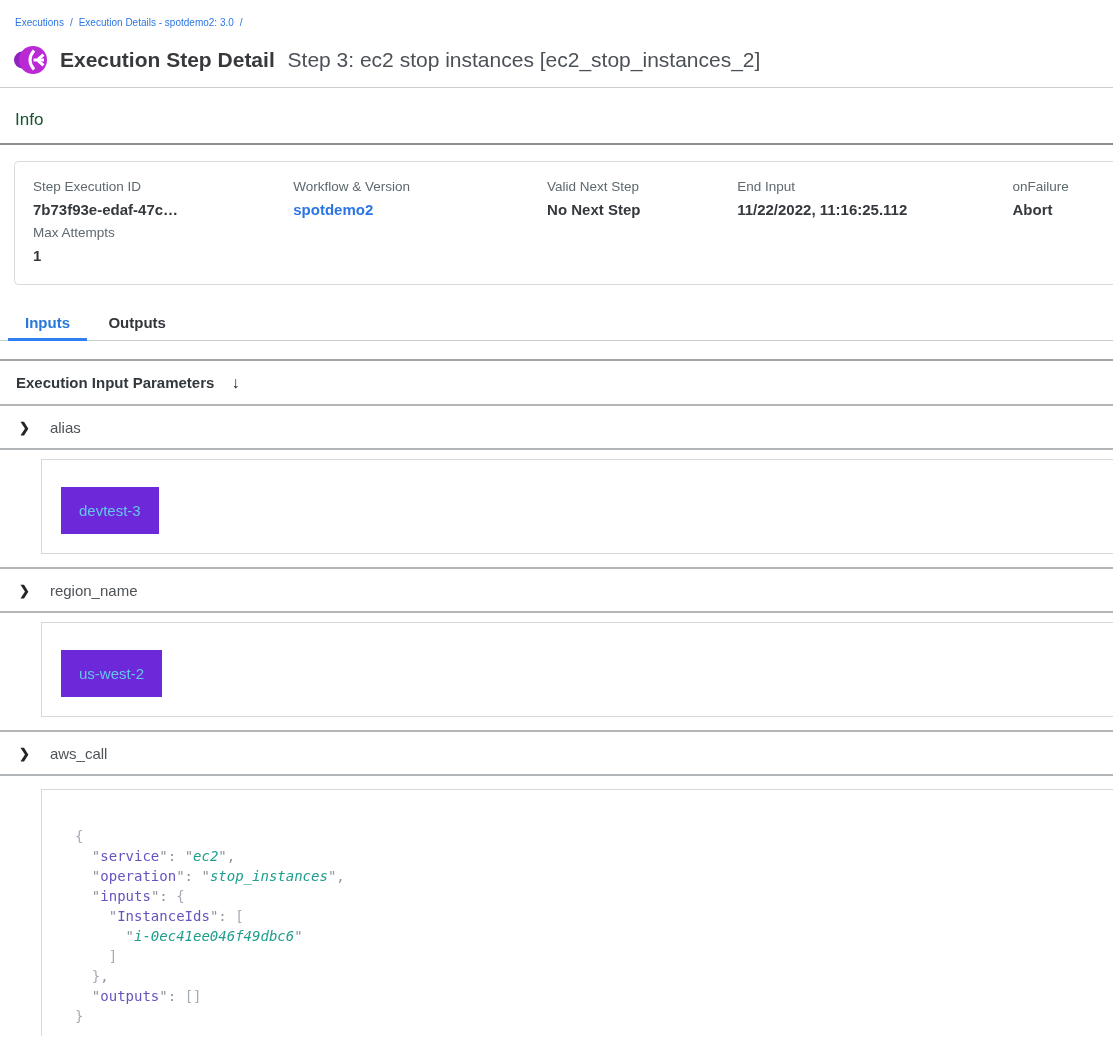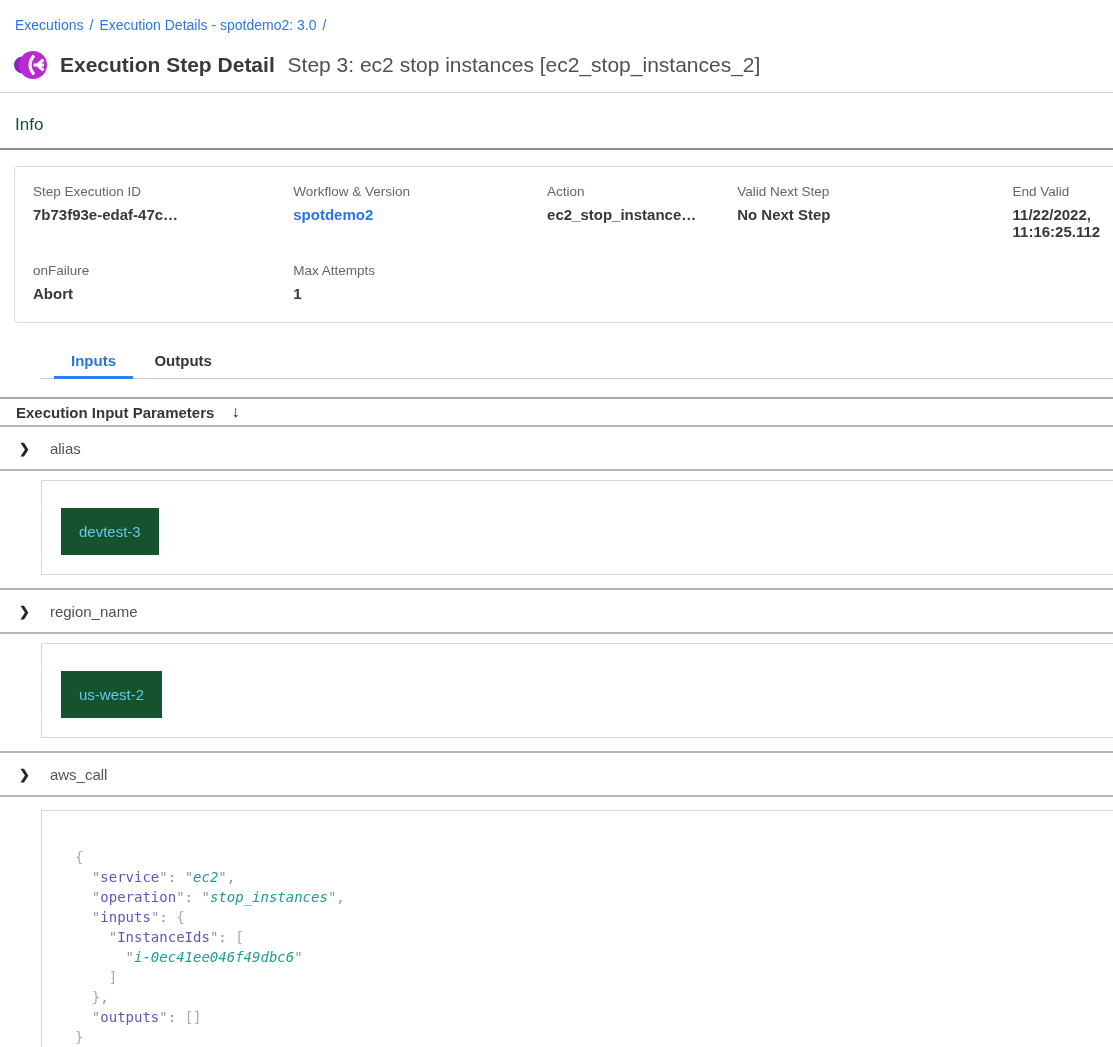--- a/index.html
+++ b/index.html
@@ -1,66 +1,66 @@
 <!DOCTYPE html>
 <html><head>
 <meta charset="utf-8">
 <style>
   * { margin:0; padding:0; box-sizing:border-box; }
   html,body { width:1113px; height:1047px; overflow:hidden; background:#fff;
               font-family:"Liberation Sans", sans-serif; color:#3b4045; }
 
   
-  .breadcrumb { padding:17px 15px 0 15px; font-size:14px; }
+  .breadcrumb { padding:17px 15px 0 15px; font-size:10px; }
   .breadcrumb a { color:#2b76e4; text-decoration:none; cursor:pointer; }
   .breadcrumb .sep { color:#2b76e4; margin:0 6px; }
 
   
   .titlebar { margin:15px 0 0 13px; display:flex; align-items:center; gap:13px; }
   .titlebar h1 { font-size:21px; font-weight:700; color:#37393c; white-space:nowrap;text-align:right; }
   .titlebar .t2 { font-weight:400; color:#4c5157; margin-left:7px; }
   .app-icon { width:34px; height:34px; flex:0 0 34px; }
 
   .hr-light { height:1px; background:#cbced1; margin-top:10px; }
 
   
   .info-heading { margin:22px 0 13px 15px; font-size:17px; font-weight:400; color:#14532d; }
   .hr-info { height:2px; background:#8b8f93; }
 
   .card { margin:16px 0 0 14px; border:1px solid #d8dbdc; border-right:0;
           border-radius:5px 0 0 5px; padding:17px 0 20px 18px;
-          display:grid; grid-template-columns:24.1% 23.5% 17.6% 25.5% 1fr; row-gap:23px; }
+          display:grid; grid-template-columns:24.1% 23.5% 17.6% 25.5% 1fr; row-gap:7px; }
   .cell .lbl { font-size:13.5px; color:#5d686f; margin-bottom:7px; }
   .cell .val { font-size:15px; font-weight:600; color:#35393d; }
   .cell .val.link { color:#2b76e4; cursor:pointer; }
   .cell .val.plain { font-weight:400; }
   .status-icon { display:inline-flex; width:18px; height:18px; border-radius:50%;
                  background:#35b57c; color:#fff; font-size:11px; font-weight:700;
                  align-items:center; justify-content:center; vertical-align:-4px; margin-right:7px; }
 
   
-  .tabs { margin-top:20px; padding-left:14px; border-bottom:1px solid #c8cccf;margin-left:40px; }
+  .tabs { margin-top:20px; padding-left:8px; border-bottom:1px solid #c8cccf; }
   .tab { display:inline-block; padding:9px 17px 7px; font-size:15px; font-weight:600;
          color:#33373c; border-bottom:3px solid transparent; margin-bottom:-1px; cursor:pointer; }
   .tab.active { color:#2779d8; border-bottom-color:#2e7ff2; }
 
   
   .divider { height:2px; background:#b2b6b9; }
   .divider.strong { background:#a2a7ab; }
   .params-top { margin-top:18px; }
-  .param-header { height:26px; display:flex; align-items:center; gap:17px; padding-left:16px;
+  .param-header { height:43px; display:flex; align-items:center; gap:17px; padding-left:16px;
                   font-size:15px; font-weight:600; color:#33383d; }
   .sort-icon { font-size:16px; font-weight:700; color:#24292e; cursor:pointer; }
   .param-row { height:42px; display:flex; align-items:center; gap:20px; padding-left:19px;
                font-size:15px; color:#4e5358; cursor:pointer; }
   .chev { font-size:13px; font-weight:700; color:#222629; }
 
   .value-panel { margin:9px 0 13px 41px; border:1px solid #d6d9da; border-right:0;
                  padding:27px 0 19px 19px; background:#fff; }
-  .chip { display:inline-block; background:#14532d; color:#63c6ec; font-size:15px;
+  .chip { display:inline-block; background:#6d28d9; color:#63c6ec; font-size:15px;
           padding:15px 18px; min-width:64px; }
 
   .code-panel { margin:13px 0 0 41px; border:1px solid #d6d9da; border-right:0; border-bottom:0;
                 padding:36px 0 0 33px; height:247px; background:#fff; }
   pre.code { font-family:"DejaVu Sans Mono", monospace; font-size:14px; line-height:20px; color:#6b7280; }
   pre.code .k  { color:#6554c0; }
   pre.code .v  { color:#1f9e8e;font-style:italic; }
   pre.code .q  { color:#8e959e; }
   pre.code .pu { color:#8e959e; }
   pre.code .b  { color:#a4abb6; }
@@ -96,29 +96,25 @@
 <section class="card">
   <div class="cell">
     <div class="lbl">Step Execution ID</div>
     <div class="val">7b73f93e-edaf-47c…</div>
   </div>
   <div class="cell">
     <div class="lbl">Workflow &amp; Version</div>
     <div class="val link">spotdemo2</div>
   </div>
   <div class="cell">
-    <div class="lbl">Action</div>
-    <div class="val">ec2_stop_instance…</div>
-  </div>
-  <div class="cell">
     <div class="lbl">Valid Next Step</div>
     <div class="val">No Next Step</div>
   </div>
   <div class="cell">
-    <div class="lbl">End Valid</div>
+    <div class="lbl">End Input</div>
     <div class="val">11/22/2022, 11:16:25.112</div>
   </div>
   <div class="cell">
     <div class="lbl">onFailure</div>
     <div class="val">Abort</div>
   </div>
   <div class="cell">
     <div class="lbl">Max Attempts</div>
     <div class="val">1</div>
   </div>

